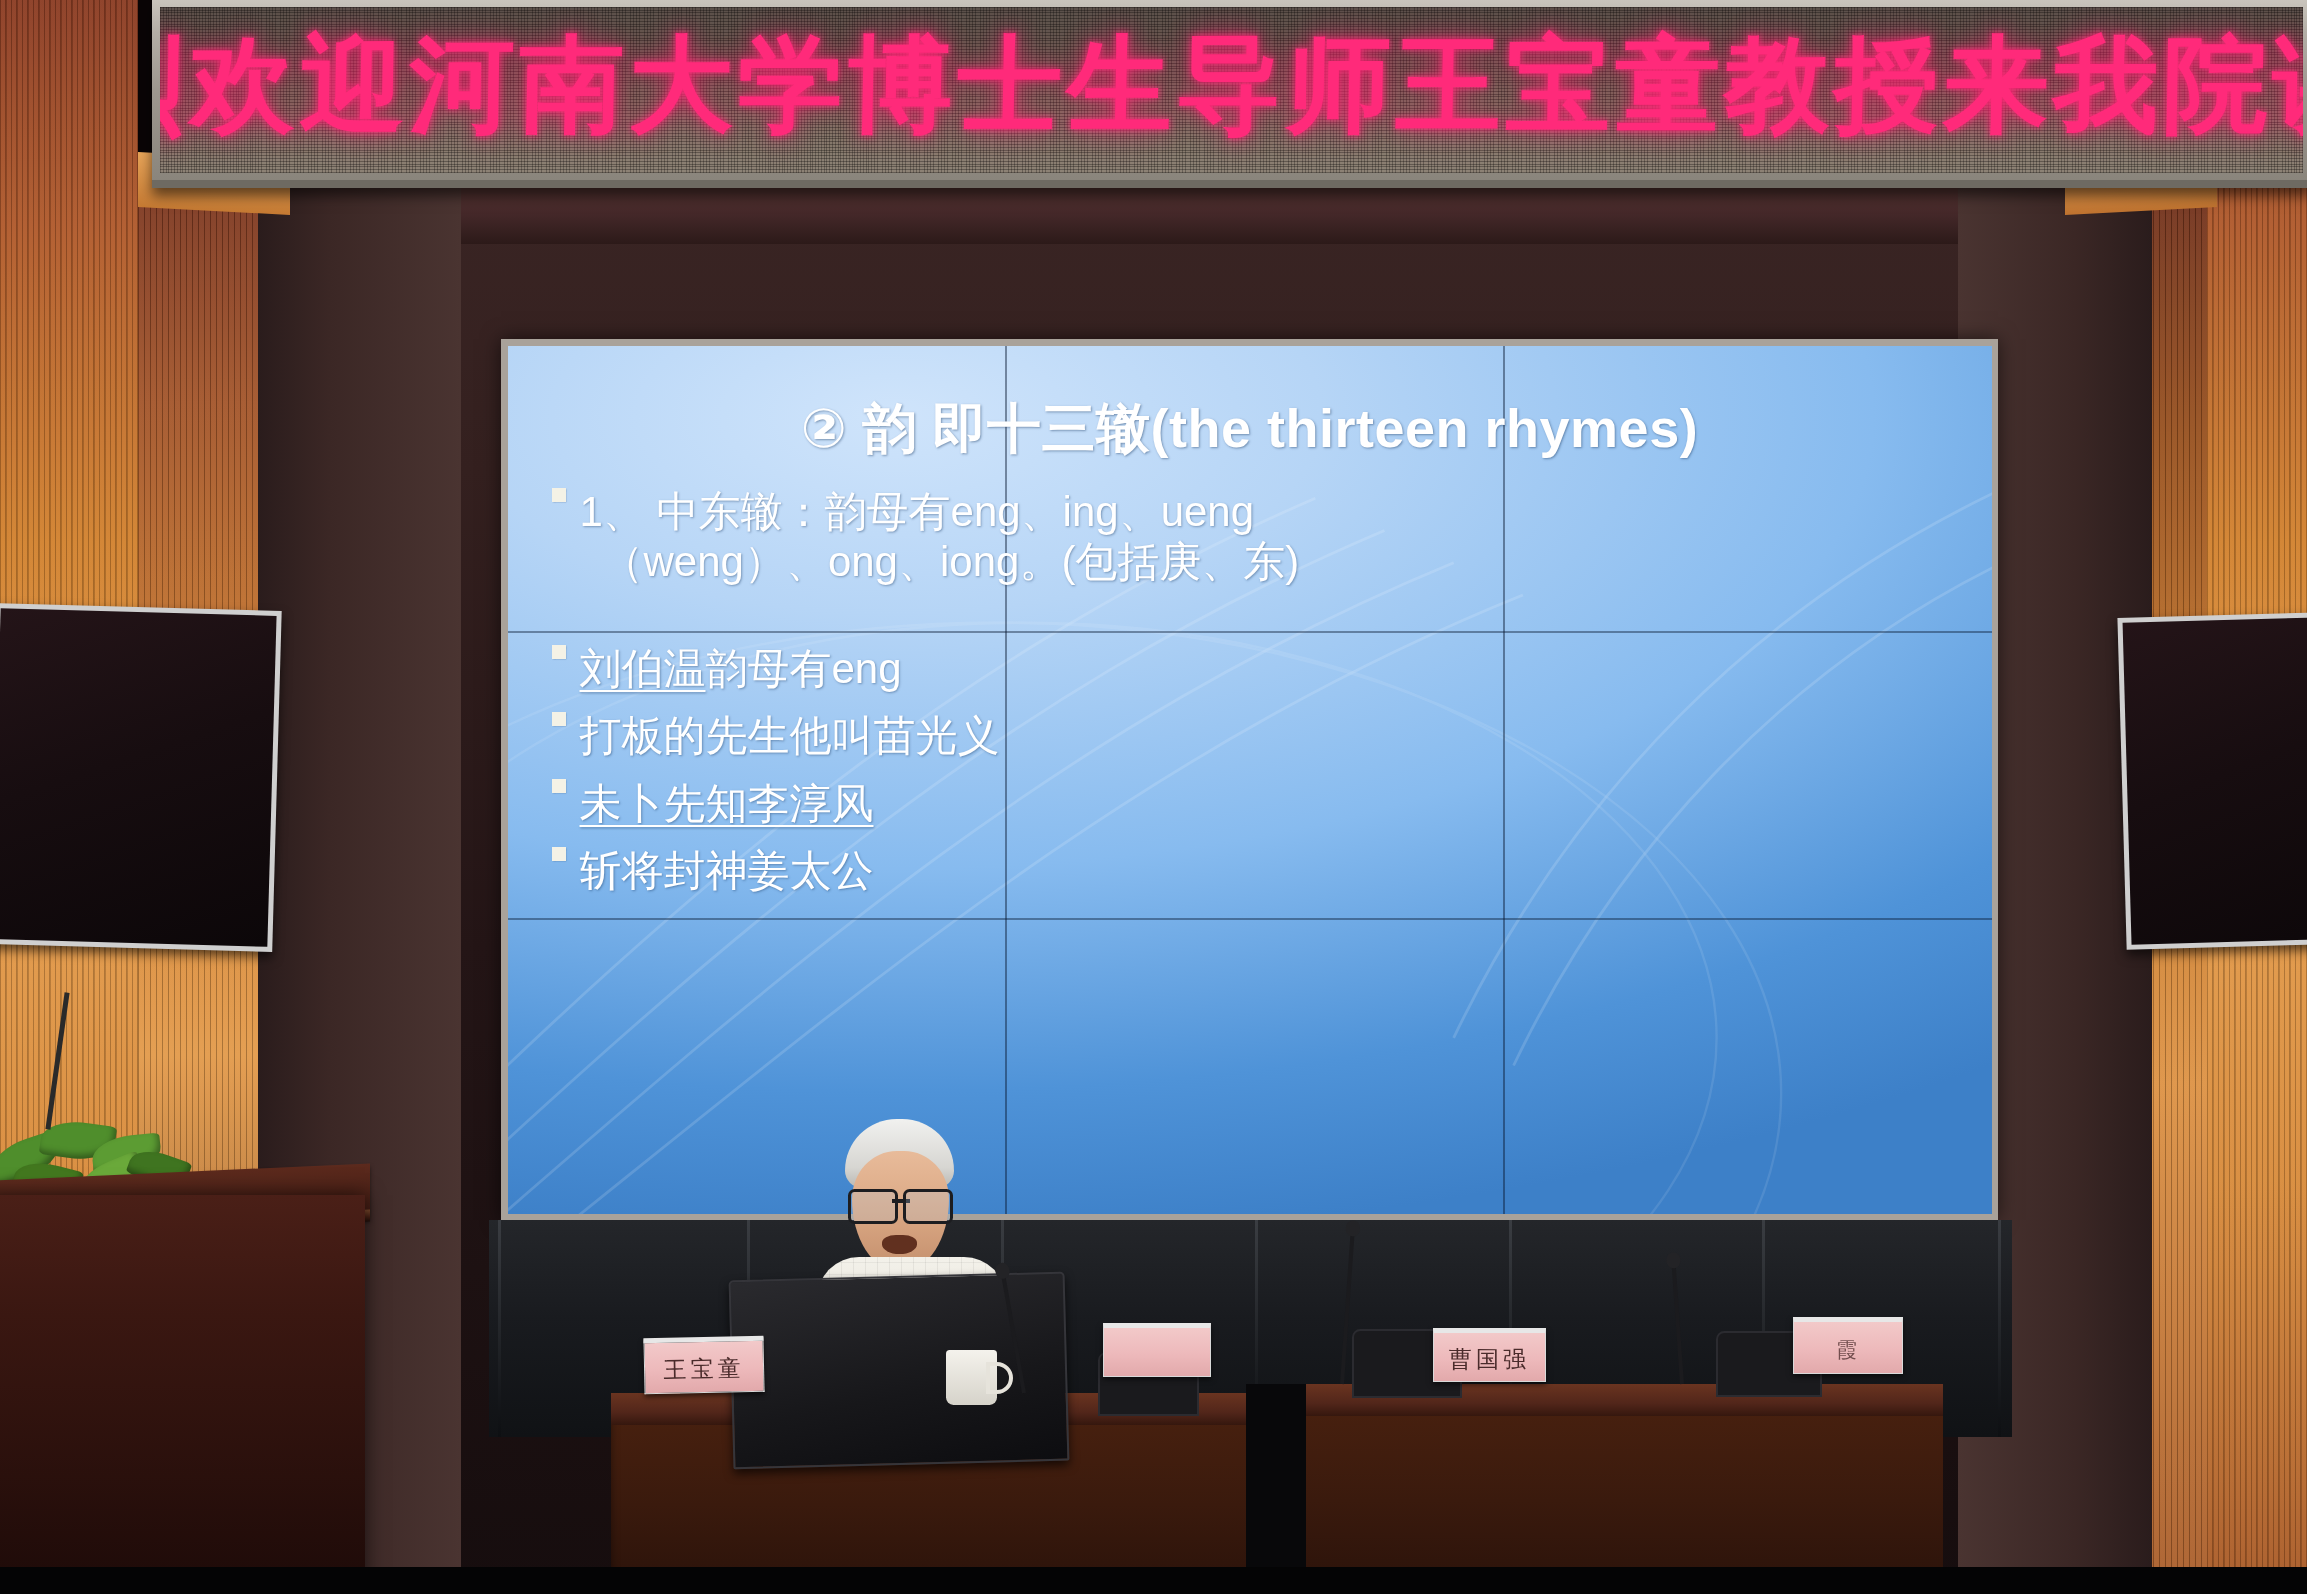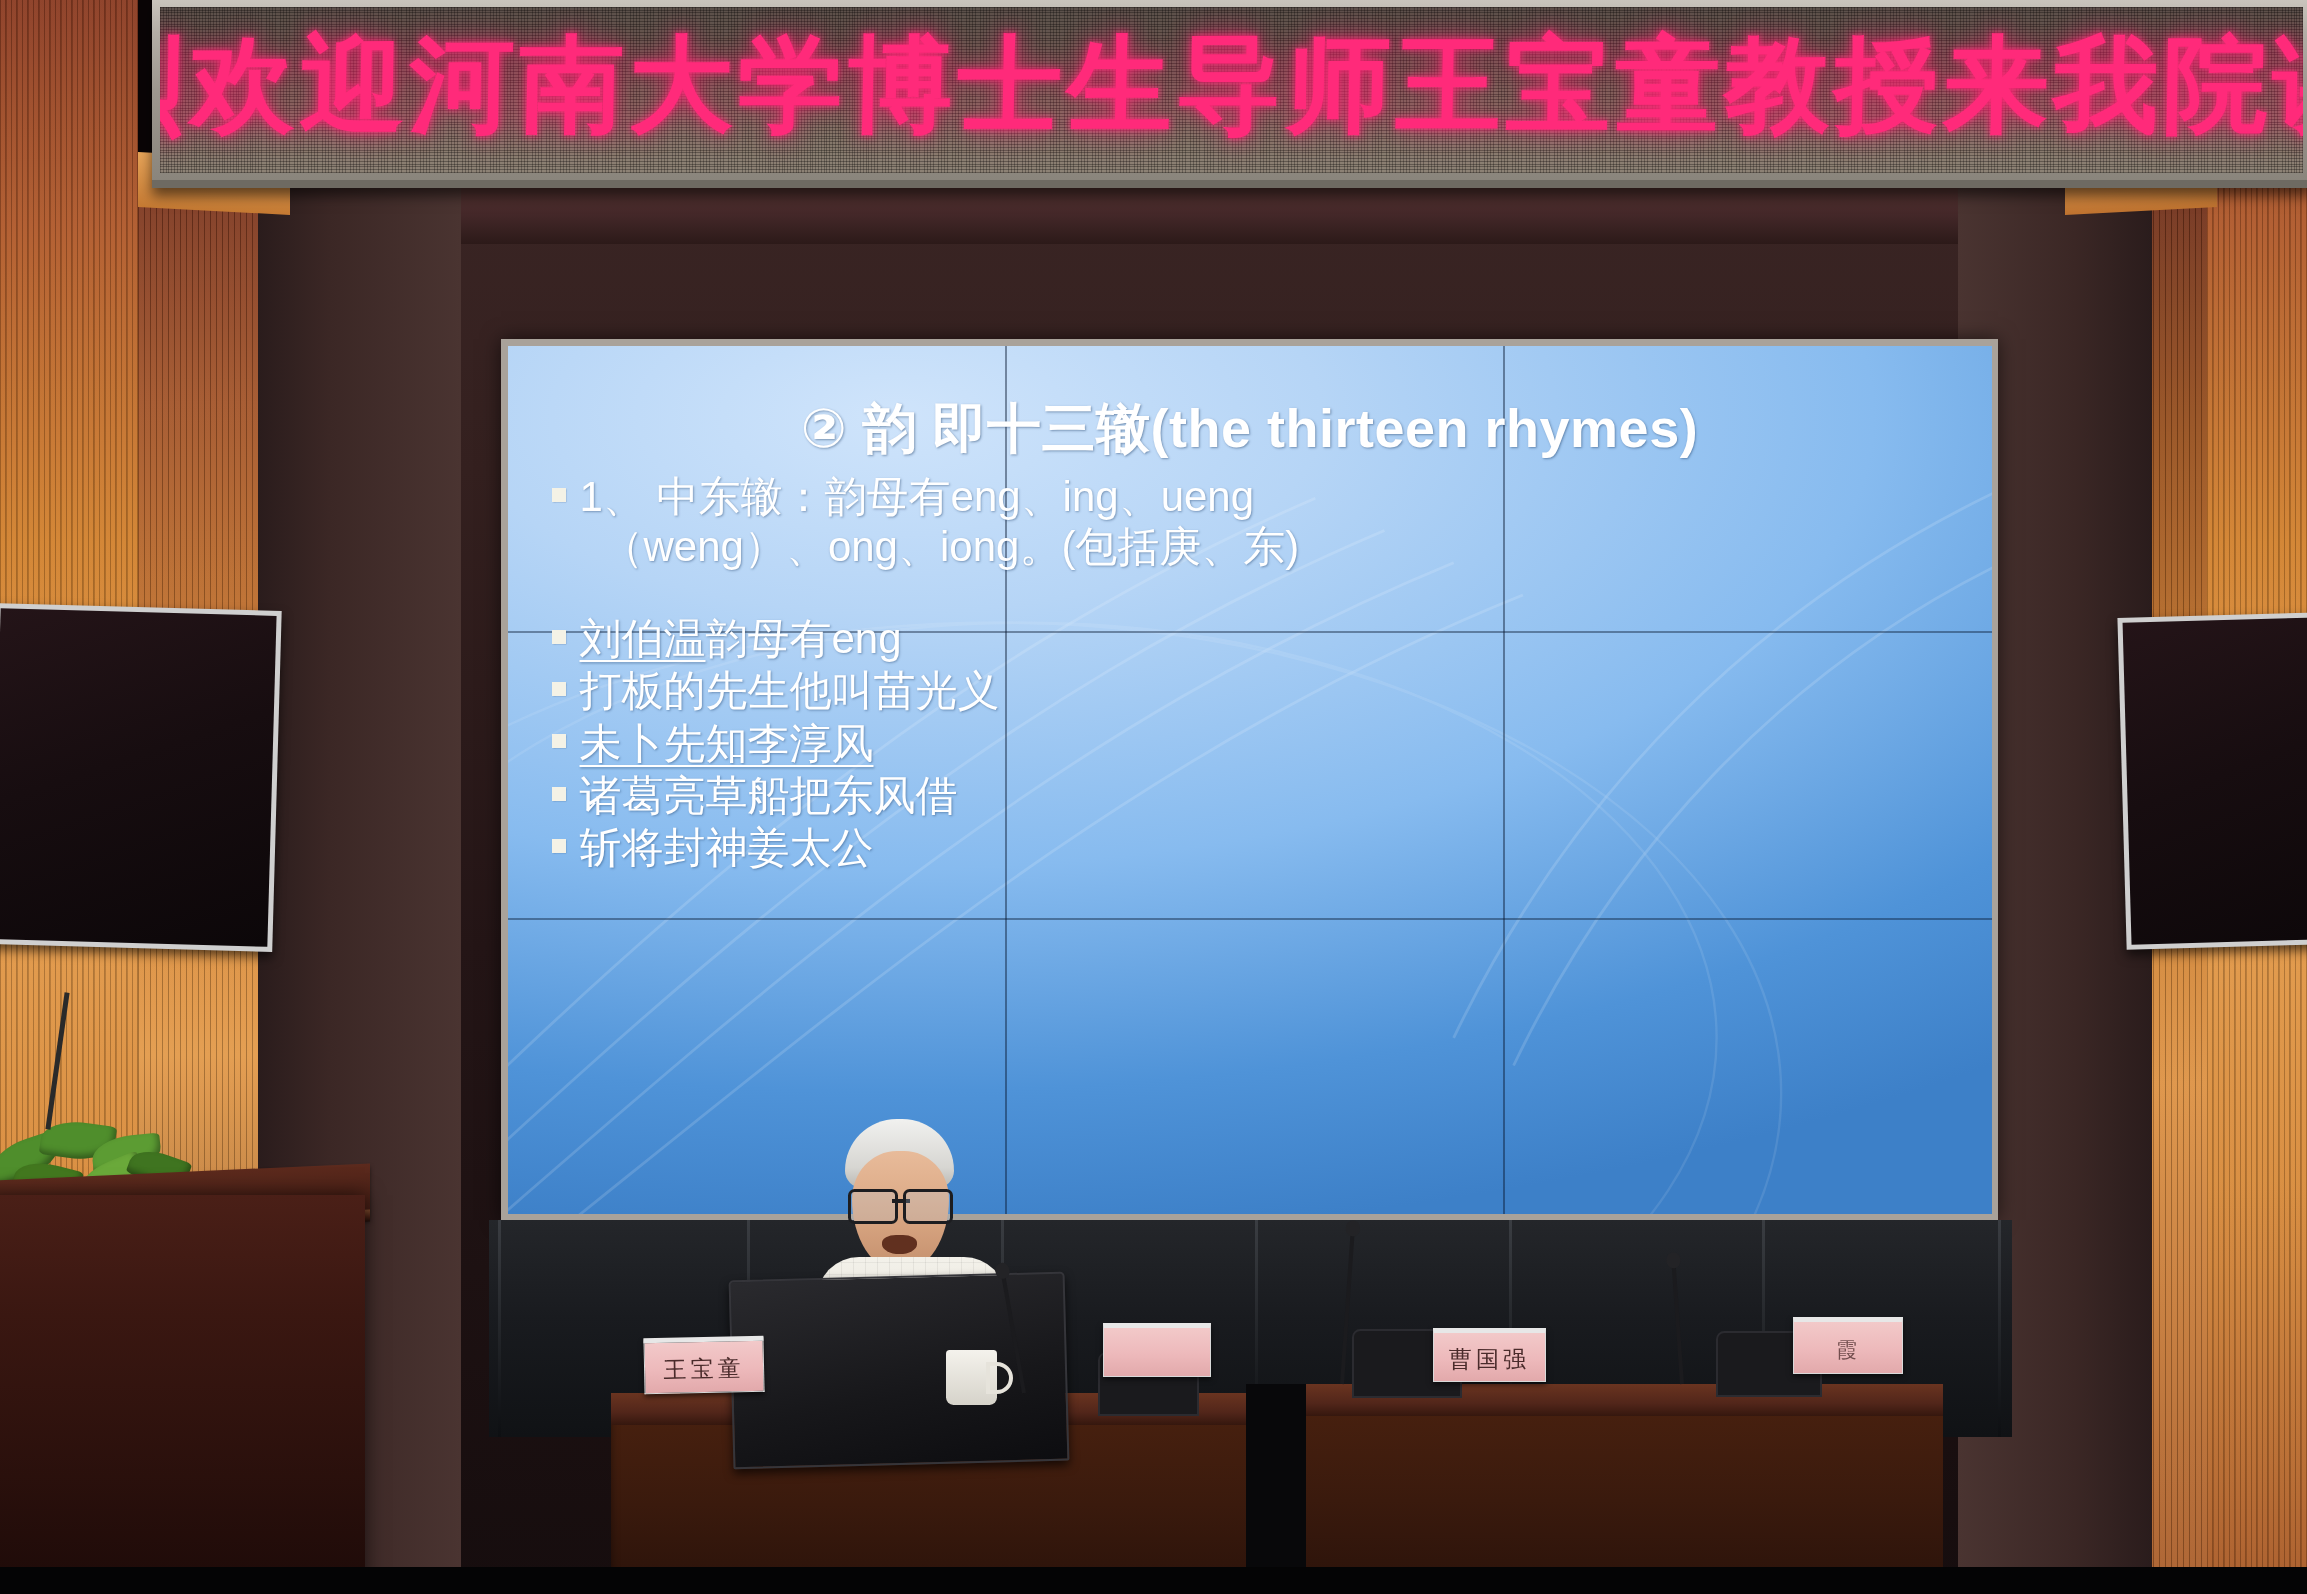--- a/index.html
+++ b/index.html
@@ -143,21 +143,21 @@
     text-shadow:0.9px 1.4px 2.3px rgba(20,50,90,.40);
     margin-bottom:2.8px;
   }
   .bullet .sq{
     flex:0 0 auto;
     width:14px;height:14px;
     background:#f4f2e6;
     margin:15.7px 14px 0 12px;
     box-shadow:0.5px 0.9px 1.4px rgba(20,50,90,.5);
   }
-  .bullet .txt{flex:1 1 auto;}
+  .bullet .txt{flex:1 1 auto;margin-top:15px;}
   .bullet .txt .l2{display:block;padding-left:22px;}
   .bullet.spacer{height:40px;margin:0;}
   .bullet.spacer .sq{visibility:hidden;}
   .u{ text-decoration:underline; text-underline-offset:6.5px; text-decoration-thickness:2.3px;}
 
   
   .under-panel{
     position:absolute;left:489px;top:1220px;width:1523px;height:217px;
     background:linear-gradient(180deg,#24262a 0%, #191b1f 45%, #101215 100%);
   }
@@ -416,24 +416,20 @@
           <div class="bullet">
             <span class="sq"></span>
             <span class="txt">打板的先生他叫苗光义</span>
           </div>
 
           <div class="bullet">
             <span class="sq"></span>
             <span class="txt u">未卜先知李淳风</span>
           </div>
 
-          <div class="bullet">
-            <span class="sq"></span>
-            <span class="txt">诸葛亮草船把东风借</span>
-          </div>
 
           <div class="bullet">
             <span class="sq"></span>
             <span class="txt">斩将封神姜太公</span>
           </div>
 
         </div>
       </div>
     </div>
   </div>

